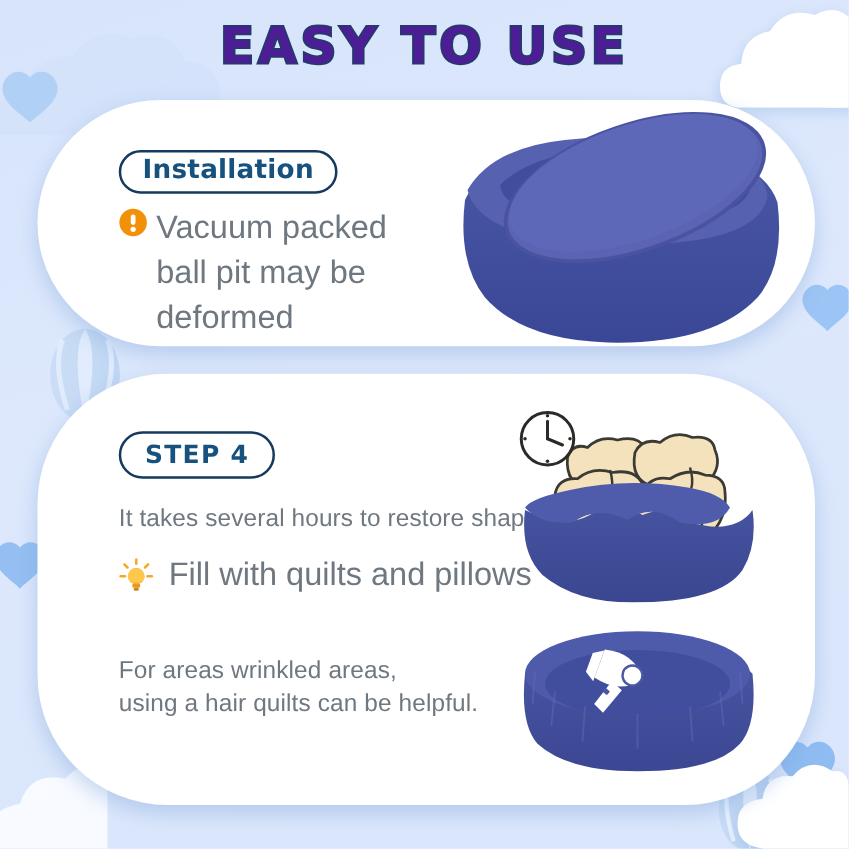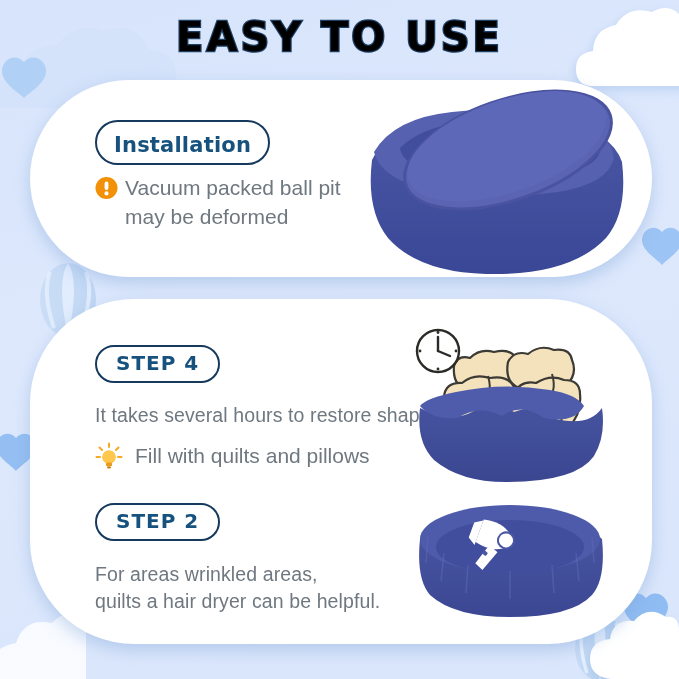--- a/index.html
+++ b/index.html
@@ -29,21 +29,21 @@
   
   .title {
     position: absolute;
     top: 14px;
     left: 0;
     width: 679px;
     text-align: center;
     font-size: 40px;
     font-weight: 700;
     letter-spacing: 3px;
-    color: #000000;
+    color: #4c1d95;
     -webkit-text-stroke: 2.4px #1d3f63;
     paint-order: stroke fill;
     font-family: "DejaVu Sans", sans-serif;
   }
 
   
   .card {
     position: absolute;
     background: #ffffff;
     border-radius: 104px;
@@ -62,21 +62,21 @@
     height: 345px;
   }
 
   
   .block { position: absolute; }
 
   .pill {
     display: inline-block;
     border: 2.2px solid #153a5e;
     border-radius: 40px;
-    padding: 12px 17px 7px;
+    padding: 2px 17px 7px;
     color: #17527f;
     font-size: 21px;
     font-weight: 700;
     letter-spacing: .2px;
     font-family: "DejaVu Sans", sans-serif;
     white-space: nowrap;
     line-height: 1.05;
   }
   .pill.step { font-size: 20px; letter-spacing: 1px; padding: 6px 19px 7px; }
 
@@ -86,21 +86,21 @@
     line-height: 1.38;
     letter-spacing: .1px;
     white-space: nowrap;
   }
 
   .note {
     display: flex;
     align-items: flex-start;
     gap: 7px;
   }
-  .note .note-text { color: #6f7880; font-size: 21px; line-height: 1.38; }
+  .note .note-text { color: #6f7880; font-size: 26px; line-height: 1.38; }
 
   
   .ico { flex: 0 0 auto; display: block; }
 
   
   .illo { position: absolute; }
 </style>
 </head>
 <body>
 
@@ -261,23 +261,22 @@
       <line x1="36" y1="39" x2="36" y2="25" stroke="#2b2a26" stroke-width="2.4" stroke-linecap="round"></line>
       <line x1="36" y1="39" x2="48" y2="44" stroke="#2b2a26" stroke-width="2.4" stroke-linecap="round"></line>
       <circle cx="36" cy="20.5" r="1.4" fill="#2b2a26"></circle>
       <circle cx="54" cy="39" r="1.4" fill="#2b2a26"></circle>
       <circle cx="36" cy="57" r="1.4" fill="#2b2a26"></circle>
       <circle cx="18" cy="39" r="1.4" fill="#2b2a26"></circle>
     </g>
   </svg>
 
   <div class="block" style="left:95px; top:503px;">
-    <div class="pill step">STEP 2</div>
     <div class="body-line" style="margin-top:20px;">For areas wrinkled areas,</div>
-    <div class="body-line">quilts a hair dryer can be helpful.</div>
+    <div class="body-line">using a hair quilts can be helpful.</div>
   </div>
 
   <svg class="illo" style="left:414px; top:497px;" width="195" height="125" viewBox="0 0 195 125">
     <defs>
       <linearGradient id="potSide3" x1="0" y1="0" x2="0" y2="1">
         <stop offset="0%" stop-color="#4a57a3"></stop>
         <stop offset="100%" stop-color="#3b4792"></stop>
       </linearGradient>
     </defs>
 

